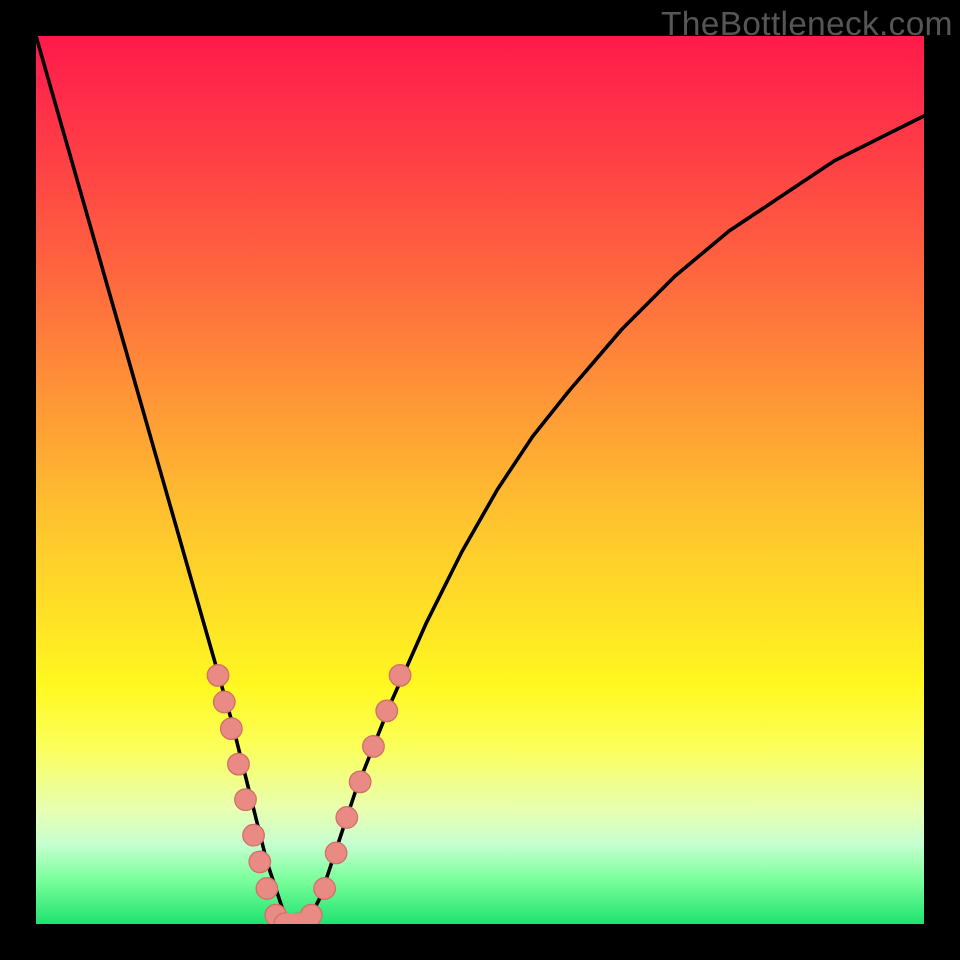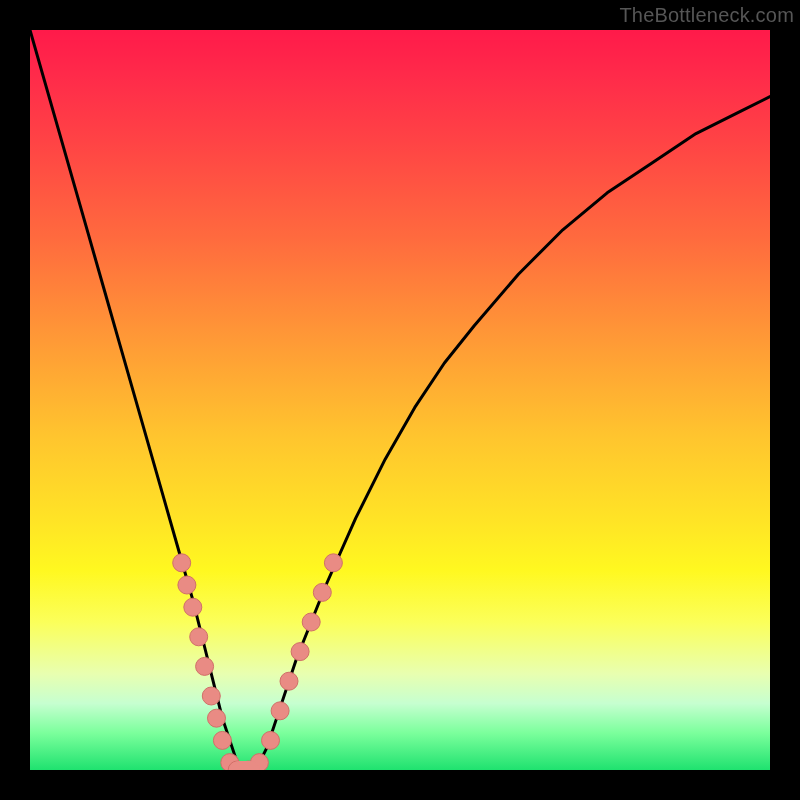--- a/index.html
+++ b/index.html
@@ -44,21 +44,21 @@
       #c6ffd0 91%,
       #7bff9c 95%,
       #1fe26f 100%
     );
   }
   .watermark {
     position: absolute;
     top: 4px;
     right: 6px;
     color: #565656;
-    font-size: 20px;
+    font-size: 28px;
     font-weight: 500;
     letter-spacing: 0.2px;
   }
   svg {
     position: absolute;
     inset: 0;
   }
 </style>
 </head>
 <body>

